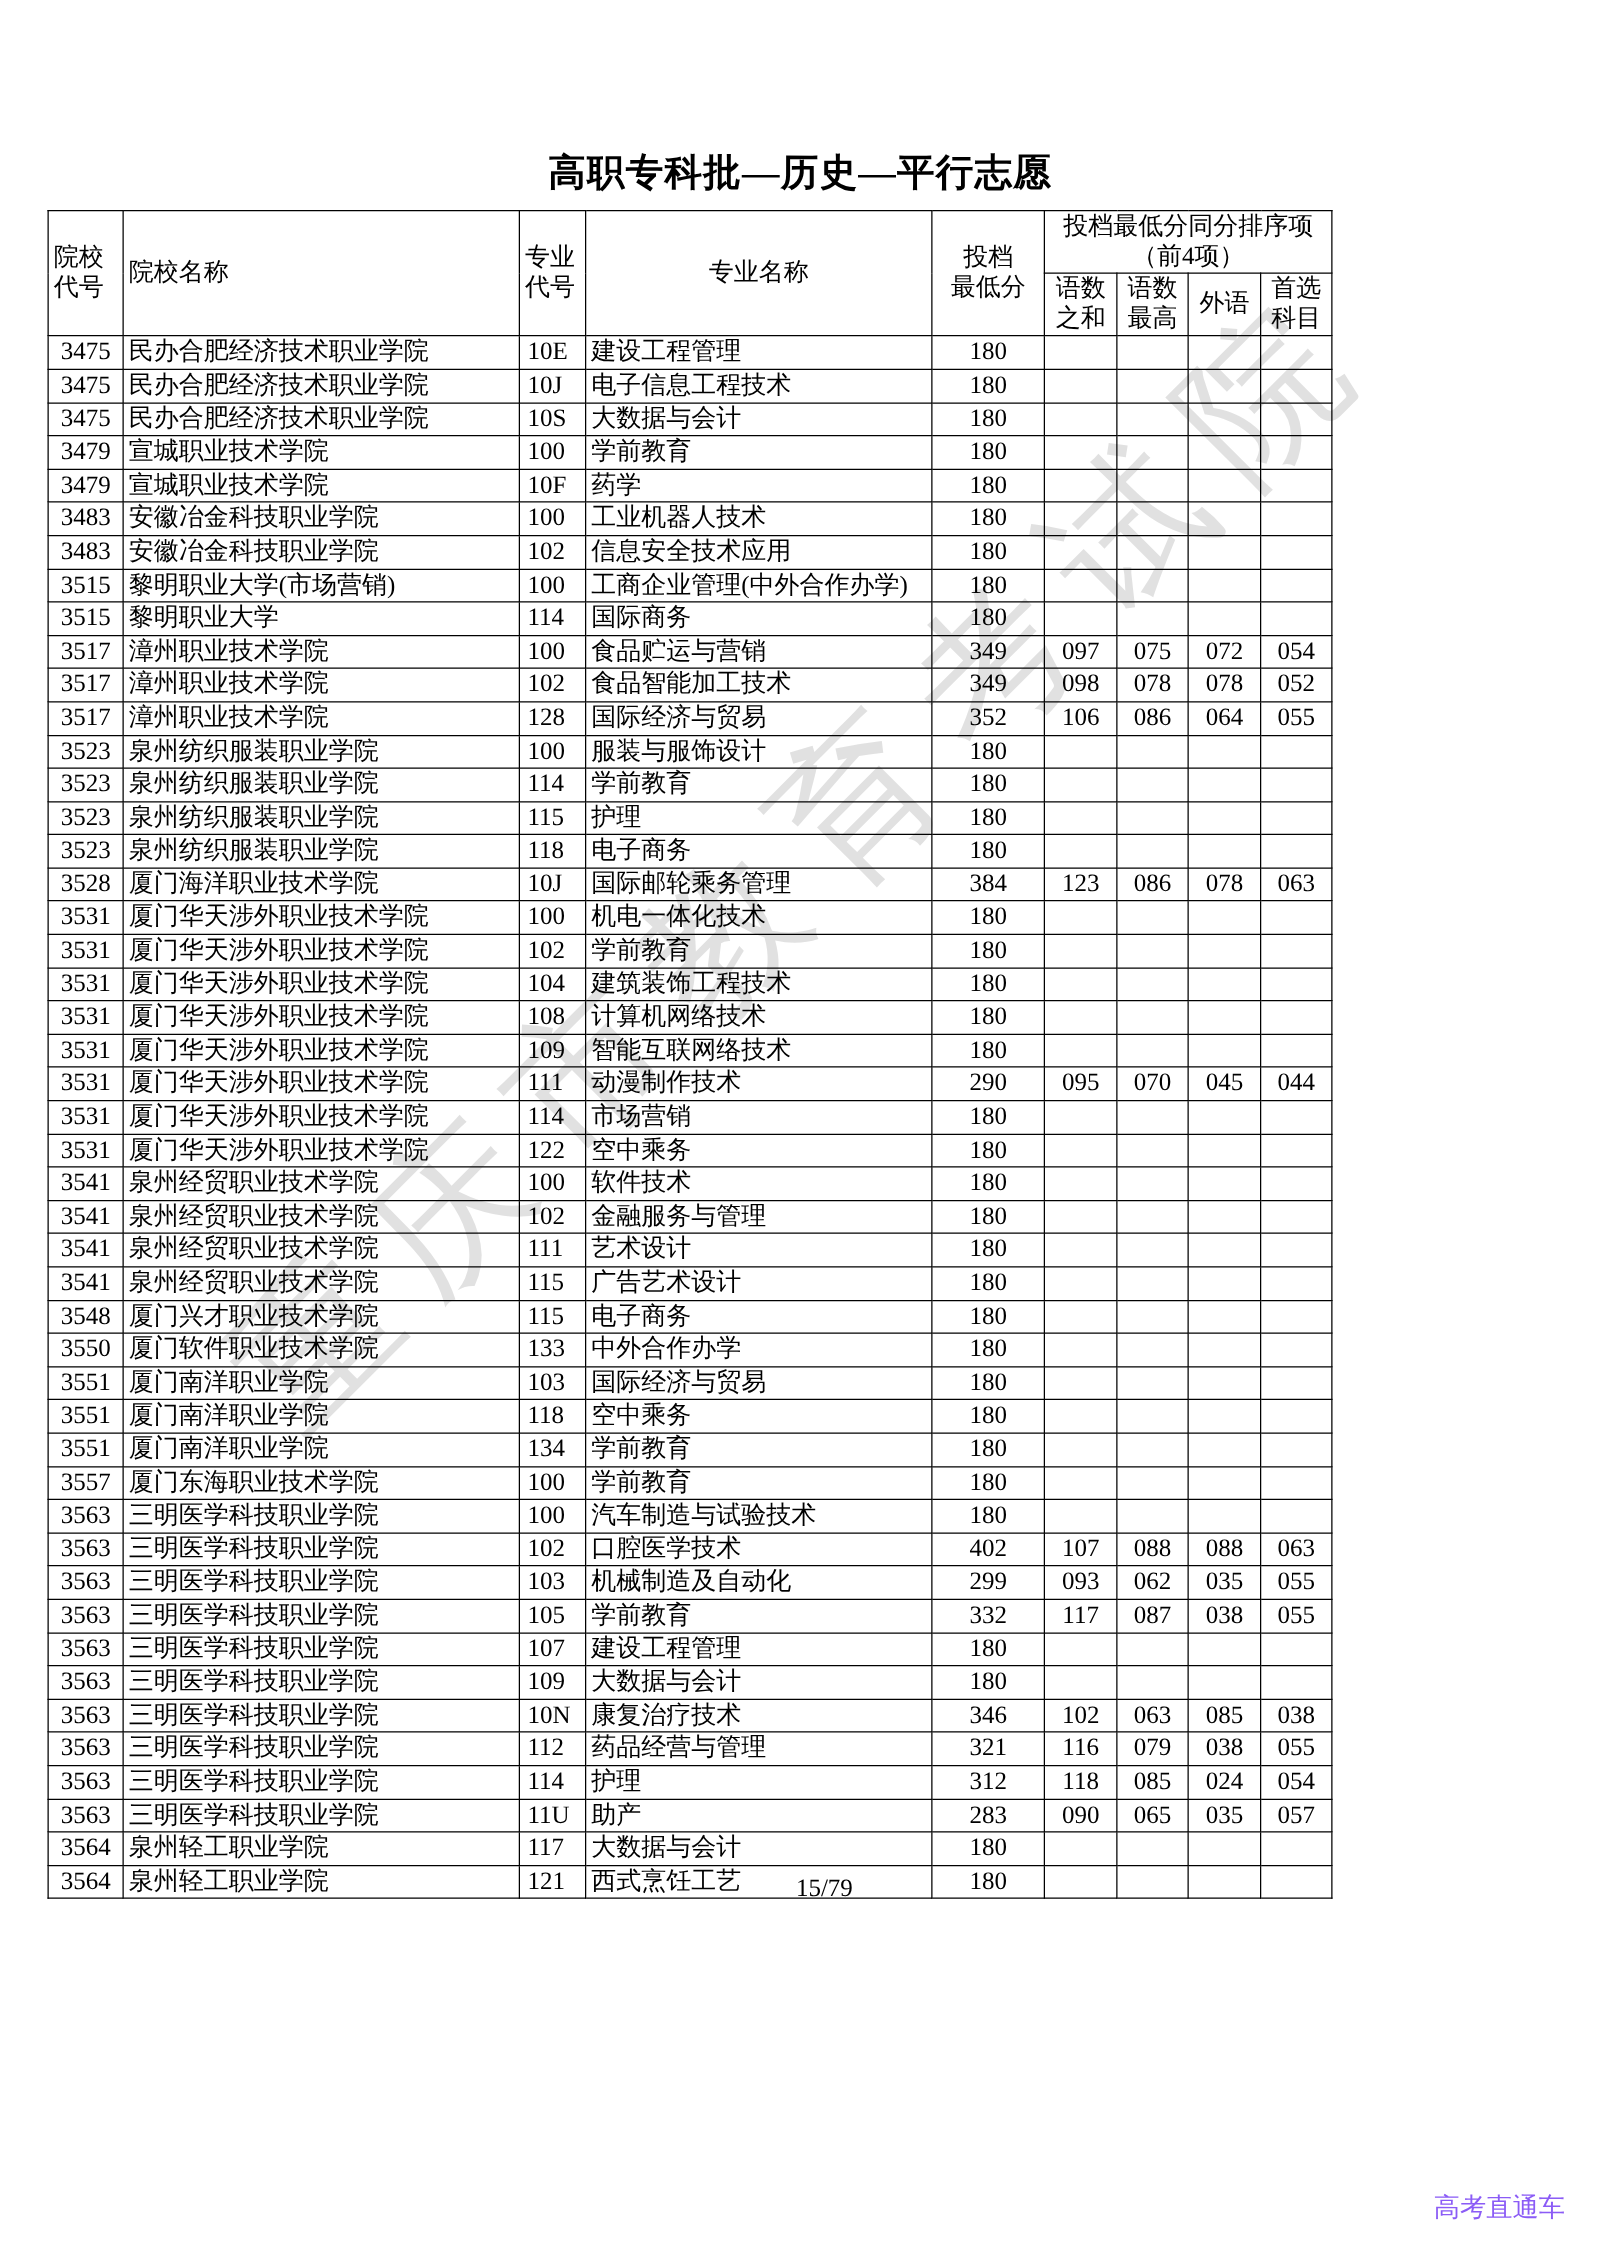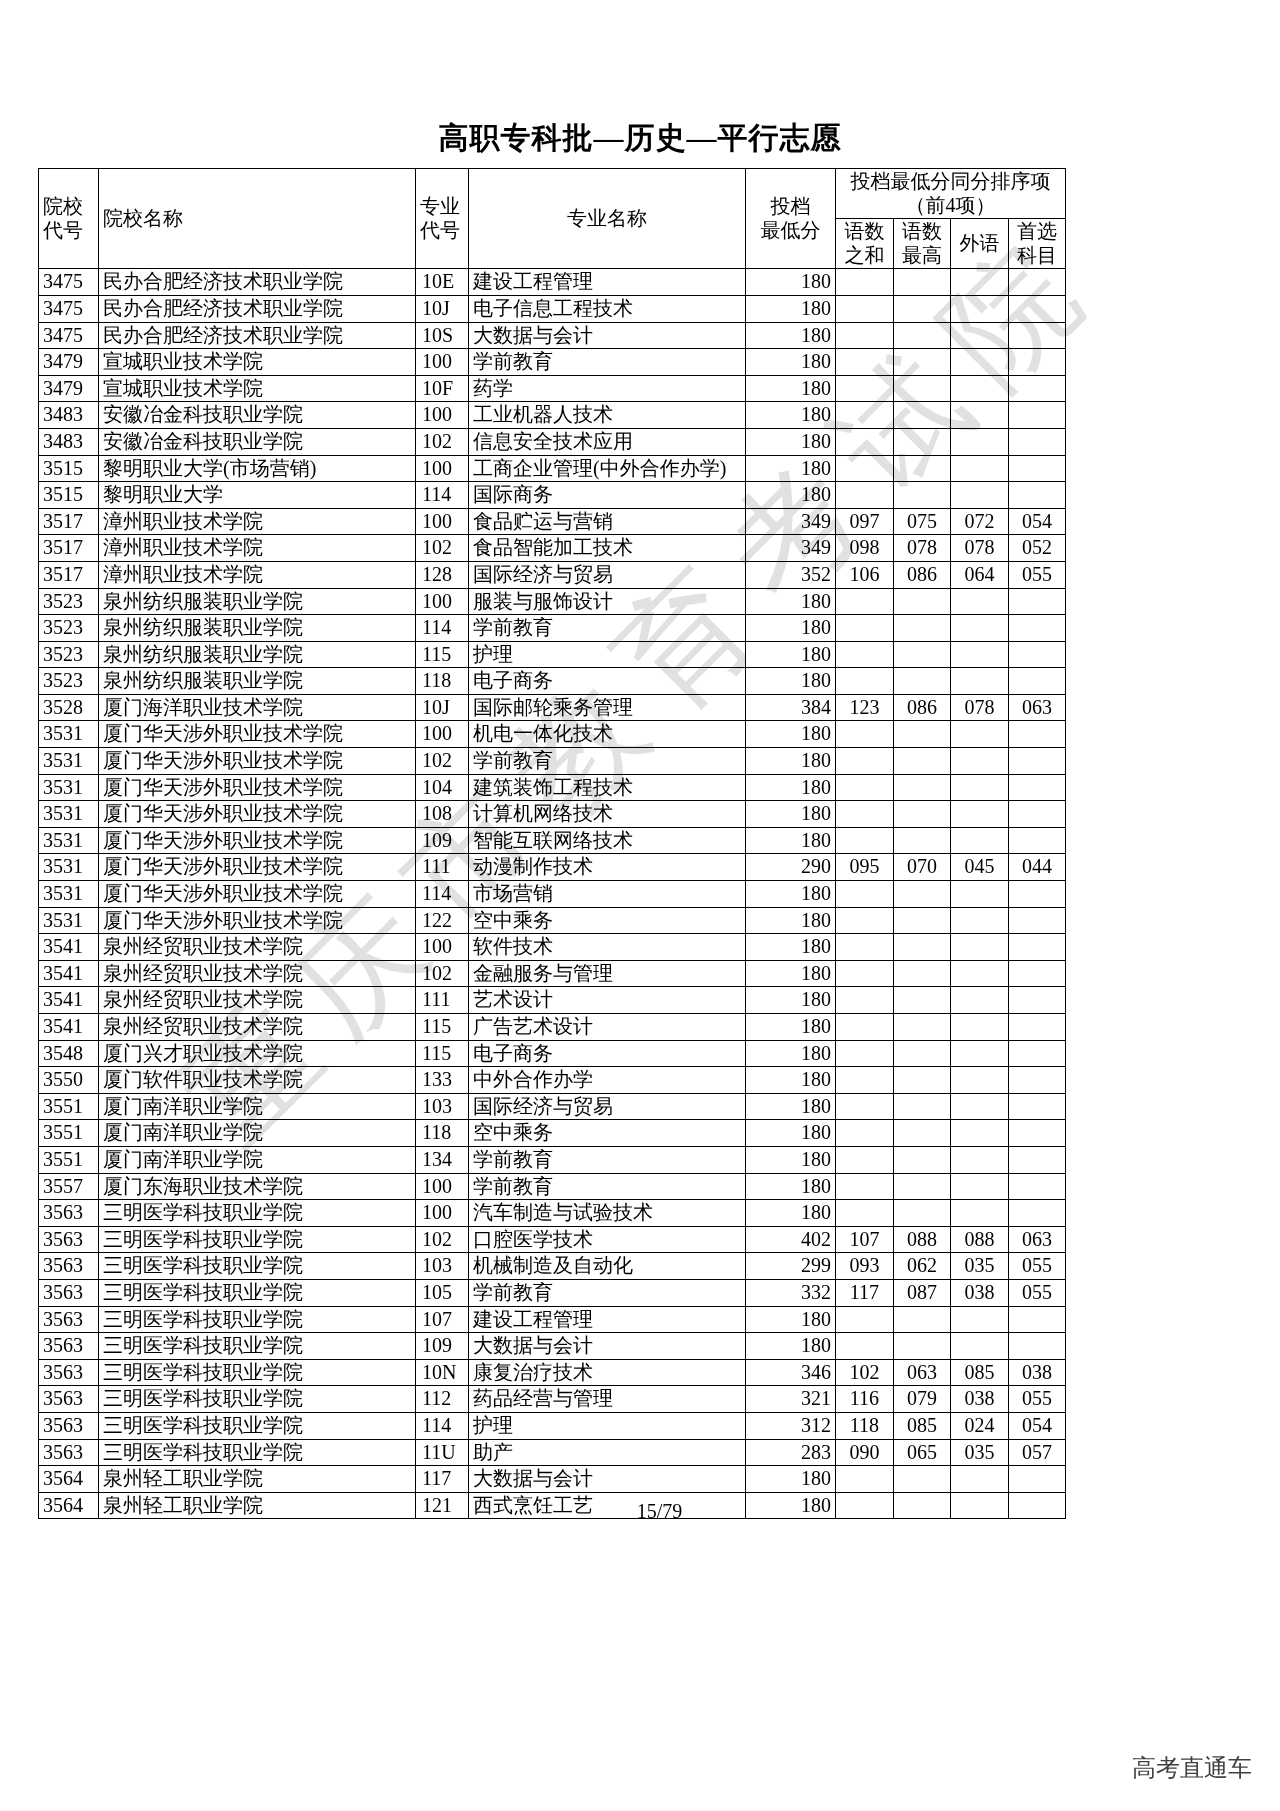--- a/index.html
+++ b/index.html
@@ -70,43 +70,43 @@
     font-weight: normal;
     overflow: hidden;
   }
   table.adm th {
     text-align: center;
     white-space: pre-line;
     vertical-align: middle;
   }
   table.adm th.left { text-align: left; }
   table.adm td { height: 26px; white-space: nowrap; }
-  table.adm td.c0 { text-align: left; }
+  table.adm td.c0 { text-align: center; }
   table.adm td.c1 { text-align: left; margin-left: 30px; }
   table.adm td.c2 { text-align: left; padding-left: 6px; }
   table.adm td.c3 { text-align: left; }
-  table.adm td.c4 { text-align: right; }
+  table.adm td.c4 { text-align: center; }
   table.adm td.c5, table.adm td.c6, table.adm td.c7, table.adm td.c8 { text-align: center; }
 
   .page-number {
     position: absolute;
     top: 1500px;
     left: 0;
     width: 100%;
     text-align: center;
     font-size: 20px;
     z-index: 2;
     padding-left: 39px;
   }
   .brand {
     position: absolute;
     top: 1752px;
     right: 28px;
-    font-size: 24px;
-    color: #404040;
+    font-size: 21px;
+    color: #8b5cf6;
     z-index: 2;
     font-family: Liberation Mono, monospace;
   }
 </style>
 </head>
 <body>
 
 <div class="page">
 
   <div class="watermark">重庆市教育考试院</div>

